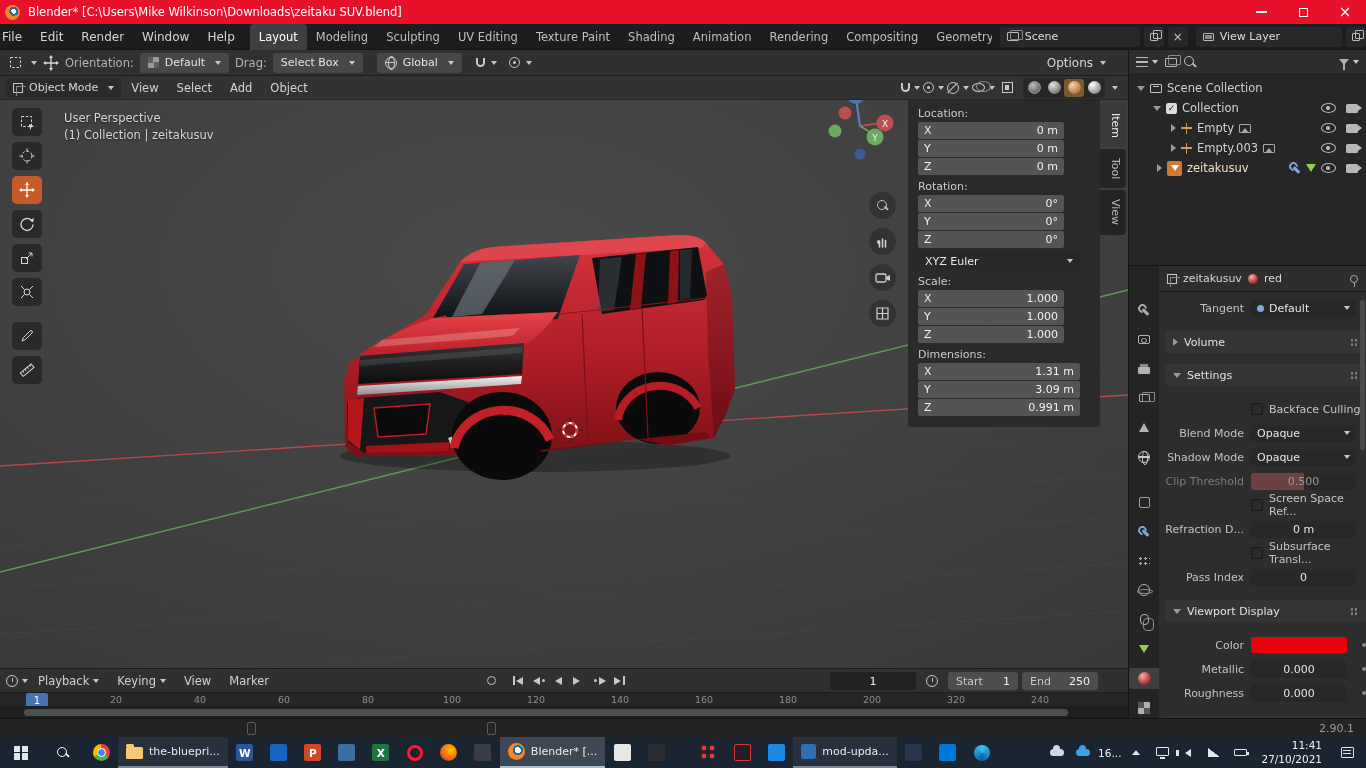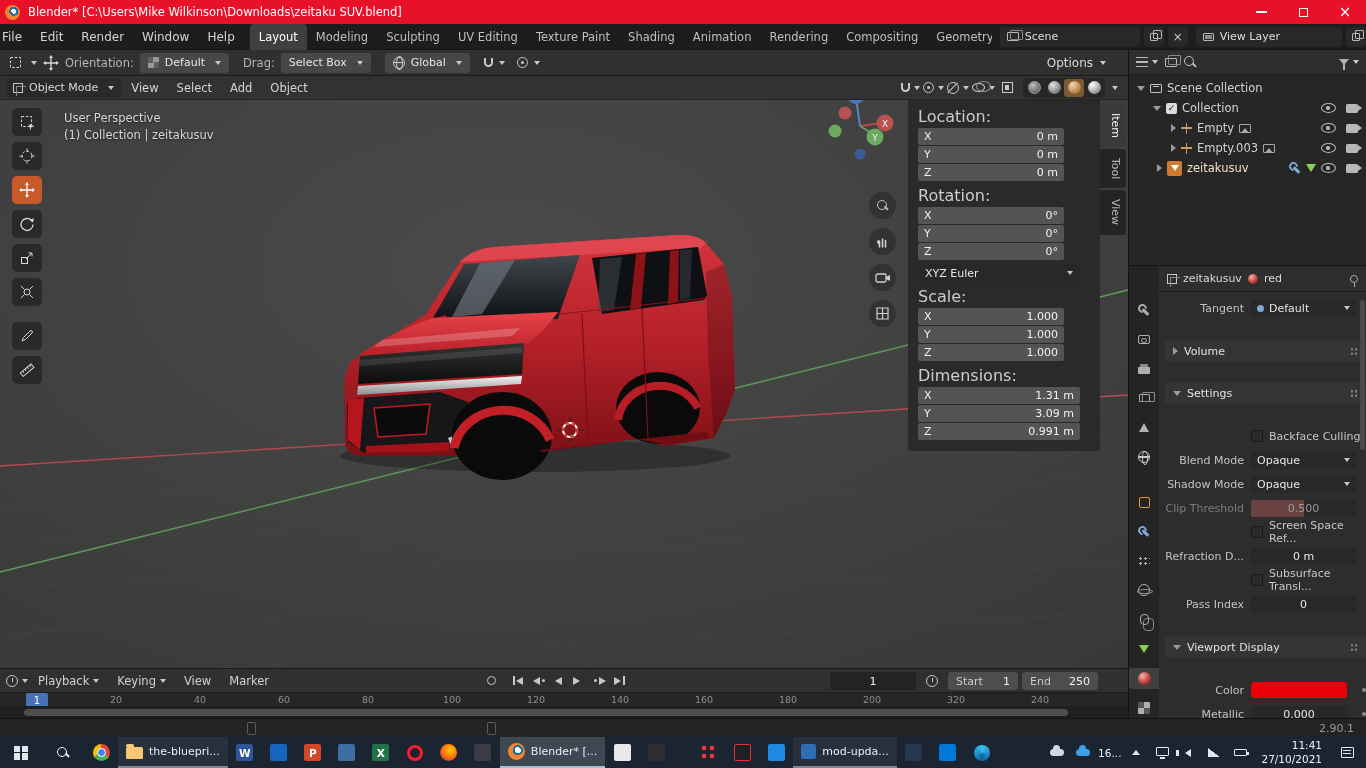--- a/index.html
+++ b/index.html
@@ -83,21 +83,21 @@
 
   .vp-nav{position:absolute;left:869px;top:116px;display:flex;flex-direction:column;gap:9px;z-index:5}
   .nav-btn{width:27px;height:27px;border-radius:50%;background:rgba(32,32,32,.45);display:flex;align-items:center;justify-content:center}
 
   .scene-svg{position:absolute;left:0;top:0;z-index:1}
 
   
   .n-panel{position:absolute;left:908px;top:24px;width:192px;background:rgba(41,41,41,.95);z-index:6;border-radius:0 0 3px 3px;padding-bottom:8px}
   .panel-header{display:flex;align-items:center;gap:6px;height:22px;background:#3a3a3a;border-radius:3px 3px 0 0;padding:0 8px;font-size:11.5px;color:#e4e4e4}
   .panel-body{padding:2px 8px 2px 10px}
-  .sublabel{font-size:16px;color:#cccccc;margin:5px 0 2px}
+  .sublabel{font-size:11px;color:#cccccc;margin:5px 0 2px}
   .xyz-row{display:flex;align-items:center;margin-bottom:1px}
   .xyz-field{width:146px;height:17px;background:#545454;border-radius:2px;display:flex;align-items:center;padding:0 6px;font-size:11px;color:#f2f2f2}
   .xyz-field.wide{width:162px}
   .xyz-val{margin-left:auto}
   .menu-field{height:18px;background:#282828;border-radius:2px;display:flex;align-items:center;padding:0 7px;font-size:11px;color:#e6e6e6;margin:4px 0;width:162px}
   .menu-field .chev{margin-left:auto}
   .n-tabs{position:absolute;left:1100px;top:28px;width:26px;display:flex;flex-direction:column;gap:2px;z-index:6}
   .n-tab{writing-mode:vertical-rl;background:#242424;color:#b5b5b5;font-size:11px;padding:9px 4px;border-radius:0 4px 4px 0;text-align:center}
   .n-tab.active{background:#3a3a3a;color:#efefef}
 
@@ -141,21 +141,21 @@
   .pt.sep{height:8px}
   .props-main{margin-left:30px;position:relative;height:100%}
   .props-nav{height:26px;background:#2e2e2e;display:flex;align-items:center;gap:6px;padding:0 8px;font-size:11px;border-bottom:1px solid #1c1c1c}
   .props-body{padding:4px 0 4px 6px}
   .prow{display:flex;align-items:center;height:24px;font-size:11px}
   .plabel{width:86px;text-align:right;padding-right:7px;color:#c2c2c2;flex:none}
   .plabel.dim{color:#7c7c7c}
   .pmenu,.pfield{flex:1;height:17px;background:#282828;border-radius:2.5px;display:flex;align-items:center;padding:0 6px;color:#e6e6e6;margin-right:10px;position:relative;overflow:hidden}
   .pfield{justify-content:center}
   .pmenu .chev{margin-left:auto}
-  .sect{height:22px;background:#343434;border-radius:3px;display:flex;align-items:center;gap:6px;padding:0 8px;margin:20px 0;font-size:11px;color:#e2e2e2}
+  .sect{height:22px;background:#343434;border-radius:3px;display:flex;align-items:center;gap:6px;padding:0 8px;margin:11px 0;font-size:11px;color:#e2e2e2}
   .pcheck{width:12px;height:12px;background:#2b2b2b;border:1px solid #191919;border-radius:2px;flex:none}
   .pchecklabel{margin-left:6px;color:#c6c6c6}
   .slider-fill{position:absolute;left:0;top:0;bottom:0;width:50%;background:#6b4242}
   .slider-txt{position:relative;z-index:1;color:#9a9a9a}
   .swatch{flex:1;height:16px;border-radius:2.5px;margin-right:10px}
   .props-scroll{position:absolute;right:1px;top:34px;width:5px;height:150px;background:#4a4a4a;border-radius:3px}
   .mdot{width:7px;height:7px;border-radius:50%;background:#7fa8d8;flex:none;margin-right:5px}
   .icon-pin{width:8px;height:8px;border:1.3px solid #aaa;border-radius:50%;position:relative;flex:none;margin-left:auto}
   .icon-pin::after{content:'';position:absolute;left:2.6px;top:7px;width:1.3px;height:4px;background:#aaa}
   
@@ -304,21 +304,21 @@
     <svg width="16" height="16">
       <path d="M8,2.5 V13.5 M2.5,8 H13.5" stroke="#d8d8d8" stroke-width="1.3"></path>
       <path d="M8,0 L6,3 H10 Z M8,16 L6,13 H10 Z M0,8 L3,6 V10 Z M16,8 L13,6 V10 Z" fill="#d8d8d8"></path>
     </svg>
     <span class="ts-label">Orientation:</span>
     <div class="ts-field">
       <span class="icon-grid-sm"></span>
       <span>Default</span>
       <span class="chev"></span>
     </div>
-    <span class="ts-label" style="margin-left:8px">Drag:</span>
+    <span class="ts-label" style="">Drag:</span>
     <div class="ts-field">
       <span>Select Box</span>
       <span class="chev"></span>
     </div>
     <div class="ts-field" style="margin-left:8px">
       <span class="icon-globe"></span>
       <span>Global</span>
       <span class="chev"></span>
     </div>
     <span class="flex" style="gap:2px;margin-left:8px">

